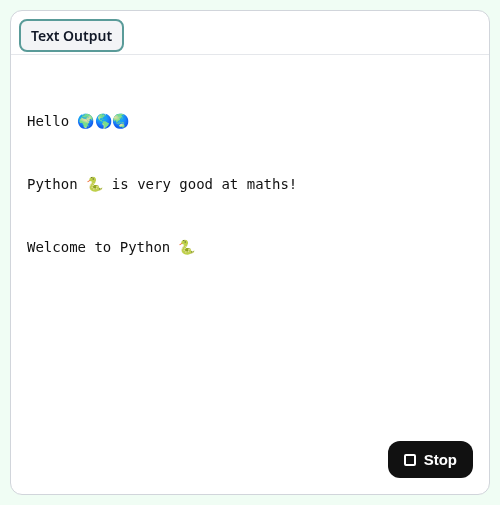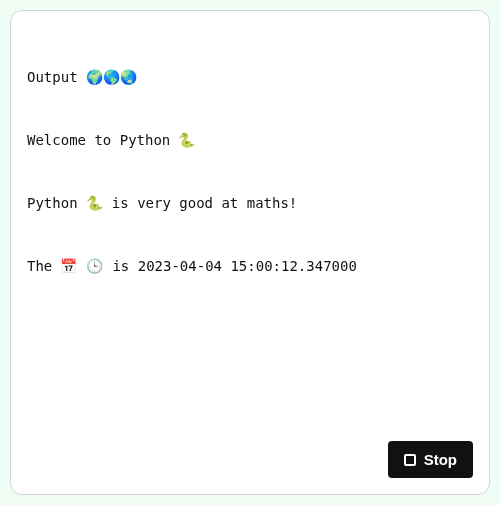--- a/index.html
+++ b/index.html
@@ -46,44 +46,48 @@
       overflow: auto;
     }
     .output-line { display: block; }
     .stop-button {
       position: absolute;
       right: 16px;
       bottom: 16px;
       background: #111111;
       color: #ffffff;
       border: none;
-      border-radius: 4px;
+      border-radius: 12px;
       padding: 10px 16px;
       font-size: 15px;
       font-weight: 700;
       display: flex;
       align-items: center;
       gap: 8px;
       cursor: pointer;
     }
     .stop-icon {
       width: 12px;
       height: 12px;
       border: 2px solid #ffffff;
       border-radius: 2px;
       display: inline-block;
     }
   </style>
 </head>
 <body>
 
 <div class="panel">
+  <div class="tab-bar">
+    <div class="tab">
+      <span>Text Output</span>
+    </div>
+  </div>
   <div class="output-area">
-    <span class="output-line">Output 🌍🌎🌏</span>
+    <span class="output-line">Hello 🌍🌎🌏</span>
+    <span class="output-line">Python 🐍 is very good at maths!</span>
     <span class="output-line">Welcome to Python 🐍</span>
-    <span class="output-line">Python 🐍 is very good at maths!</span>
-    <span class="output-line">The 📅 🕒 is 2023-04-04 15:00:12.347000</span>
   </div>
   <button class="stop-button">
     <span class="stop-icon"></span>
     <span>Stop</span>
   </button>
 </div>
 
 </body></html>

